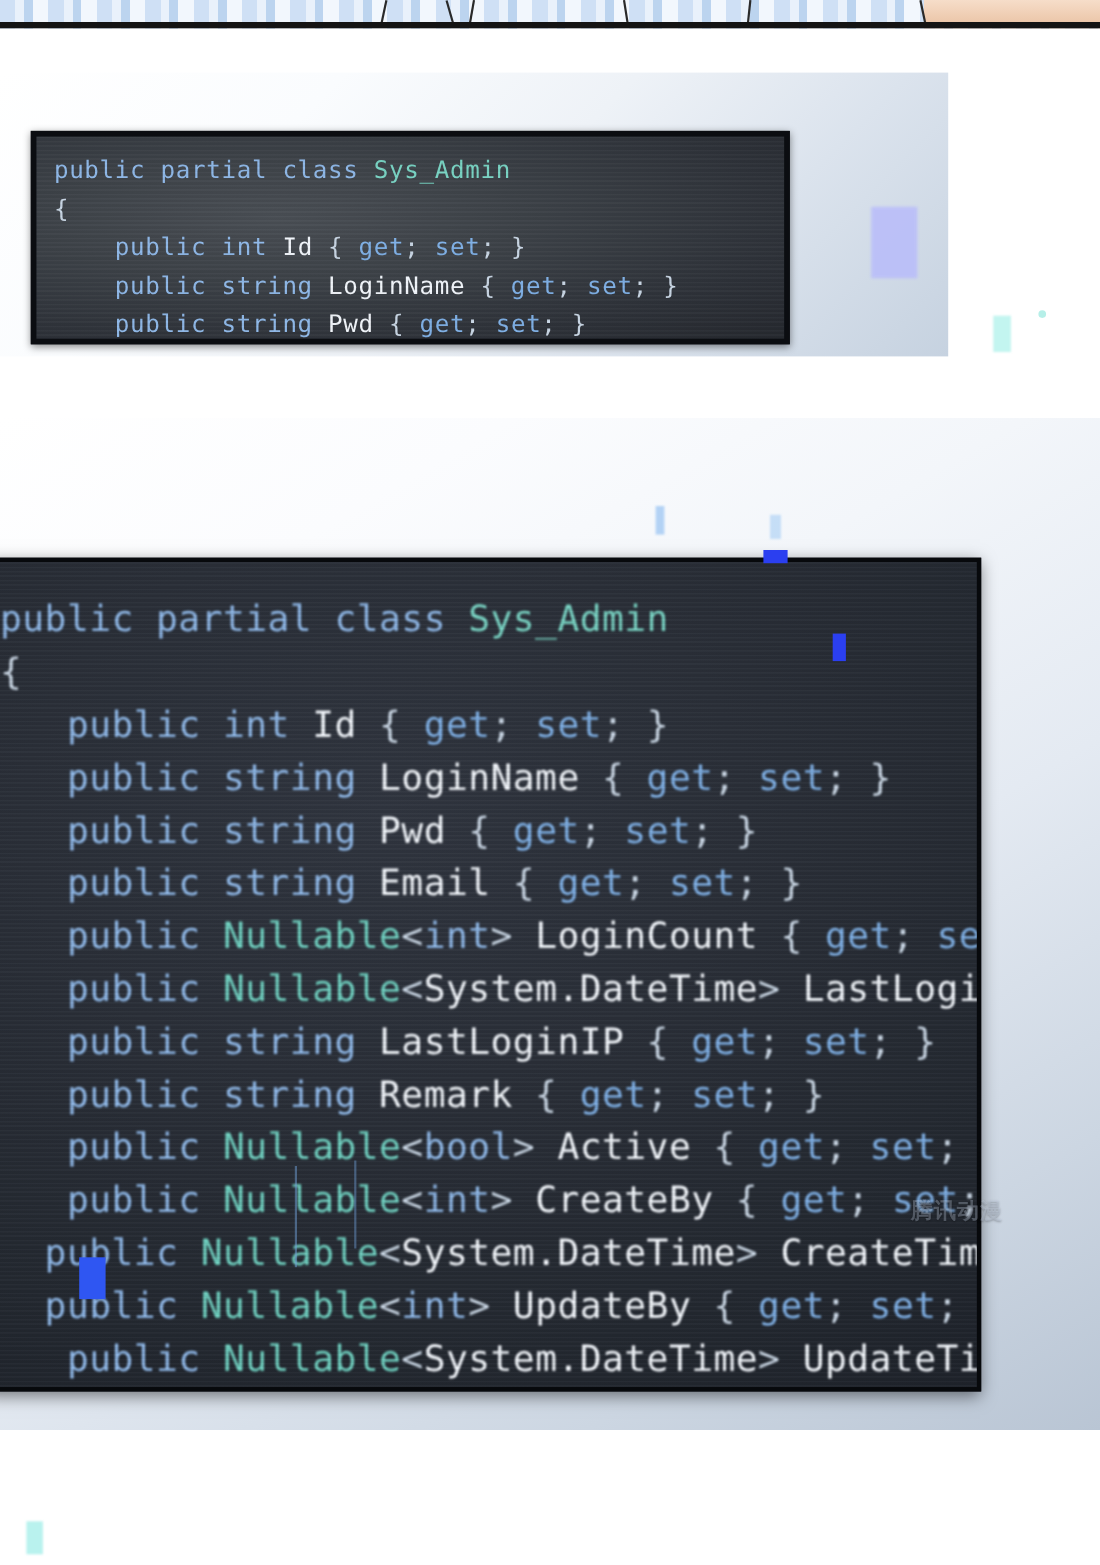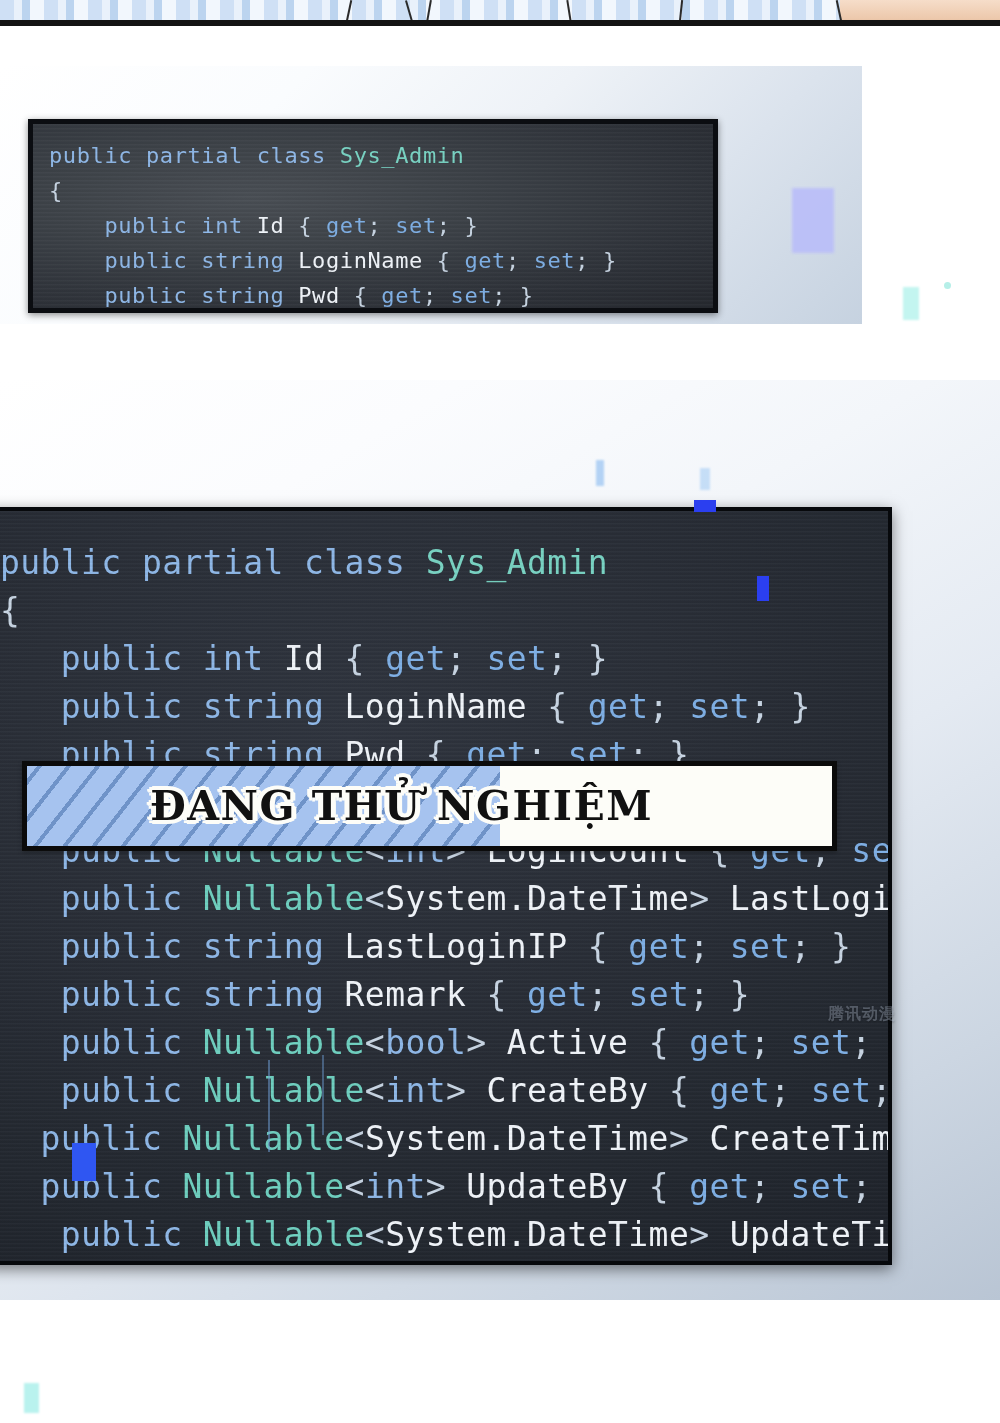--- a/index.html
+++ b/index.html
@@ -242,23 +242,23 @@
       -3px  3px 0 #fdfdf8,  3px  3px 0 #fdfdf8,
       -4px  0   0 #fdfdf8,  4px  0   0 #fdfdf8,
        0   -4px 0 #fdfdf8,  0    4px 0 #fdfdf8,
       -5px -1px 0 #fdfdf8,  5px  1px 0 #fdfdf8;
     white-space: nowrap;
   }
 
   
   .watermark {
     position: absolute;
-    left: 828px; top: 1004px;
+    left: 828px; top: 1087px;
     font-family: Liberation Mono, monospace;
-    font-size: 16px;
+    font-size: 20px;
     font-weight: bold;
     letter-spacing: 1px;
     color: rgba(205,220,238,0.30);
     text-shadow: 0 1px 2px rgba(0,0,0,0.25);
     pointer-events: none;
     white-space: nowrap;
   }
 
   
   .bottom-white {
@@ -308,21 +308,17 @@
   <div class="artifact art-blue-left"></div>
   <div class="artifact art-vstreak-1"></div>
   <div class="artifact art-vstreak-2"></div>
 
   <div class="artifact art-lilac"></div>
   <div class="artifact art-cyan-1"></div>
   <div class="artifact art-cyan-dot"></div>
 
   <div class="watermark">腾讯动漫</div>
 
-  <div class="banner">
-    <div class="hatch"></div>
-    <div class="banner-text">ĐANG THỬ NGHIỆM</div>
-  </div>
 
   <div class="bottom-white"></div>
   <div class="artifact art-cyan-bottom"></div>
 
 </div>
 
 </body></html>

